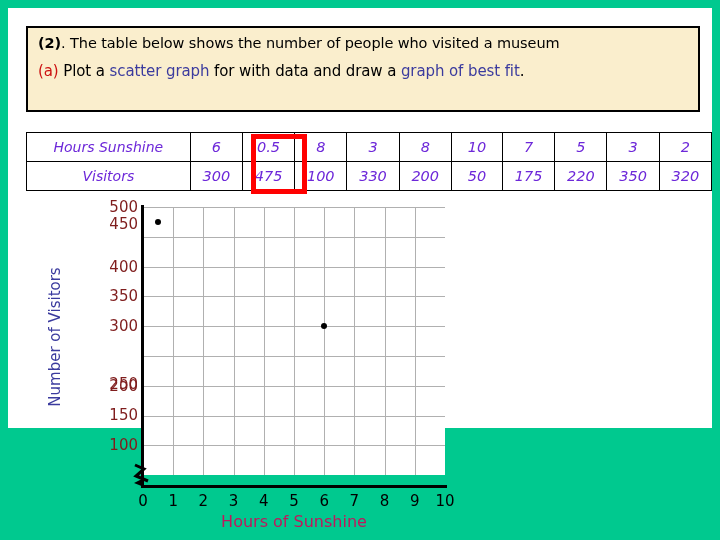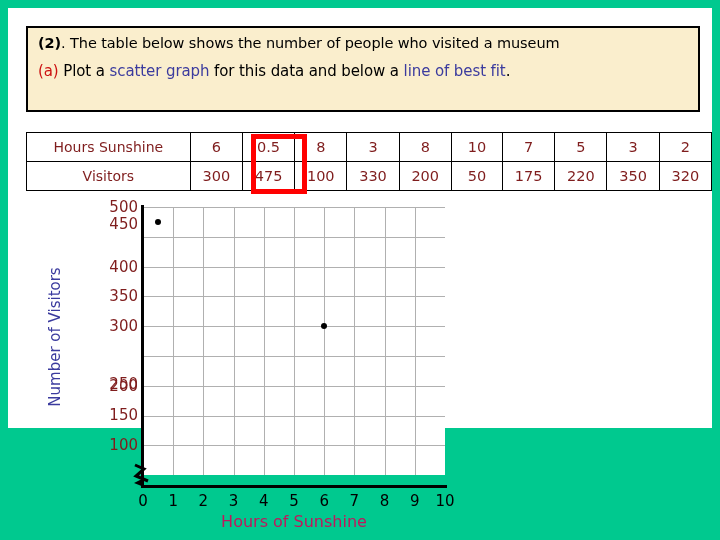--- a/index.html
+++ b/index.html
@@ -64,23 +64,24 @@
     top: 124px;
     border-collapse: collapse;
     table-layout: fixed;
   }
   #data-table td {
     border: 1.6px solid #000000;
     height: 28px;
     text-align: center;
     vertical-align: middle;
     font-size: 14.5px;
-    color: #7f1d1d;
+    color: #6d28d9;
     background: #ffffff;
     padding: 0 2px;
+    font-style: italic;
   }
   #data-table td.rowlabel {
     width: 172px;
     font-size: 14px;
   }
   #data-table td.cell { width: 50px; }
   #highlight-box {
     position: absolute;
     left: 243px;
     top: 126px;
@@ -195,21 +196,21 @@
 <body>
 
 <div id="slide">
   <div id="page">
 
     <div id="question-box">
       <div class="qline">
         <span class="q-num">(2)</span><span>. The table below shows the number of people who visited a museum</span>
       </div>
       <div class="qline" id="q-part-line">
-        <span class="q-part">(a)</span><span> Plot a </span><span class="q-blue">scatter graph</span><span> for this data and below a </span><span class="q-blue">line of best fit</span><span>.</span>
+        <span class="q-part">(a)</span><span> Plot a </span><span class="q-blue">scatter graph</span><span> for with data and draw a </span><span class="q-blue">graph of best fit</span><span>.</span>
       </div>
     </div>
 
     <table id="data-table">
       <tbody>
         <tr>
           <td class="rowlabel">Hours Sunshine</td>
           <td class="cell">6</td>
           <td class="cell">0.5</td>
           <td class="cell">8</td>

